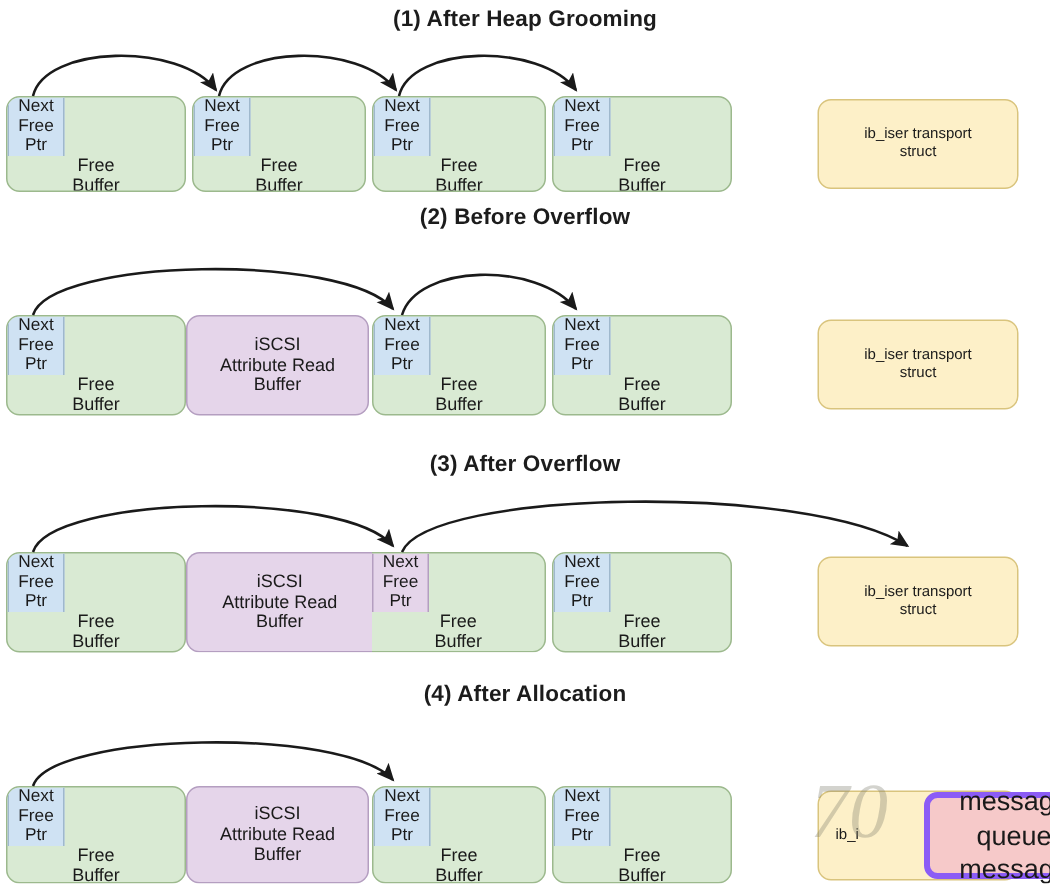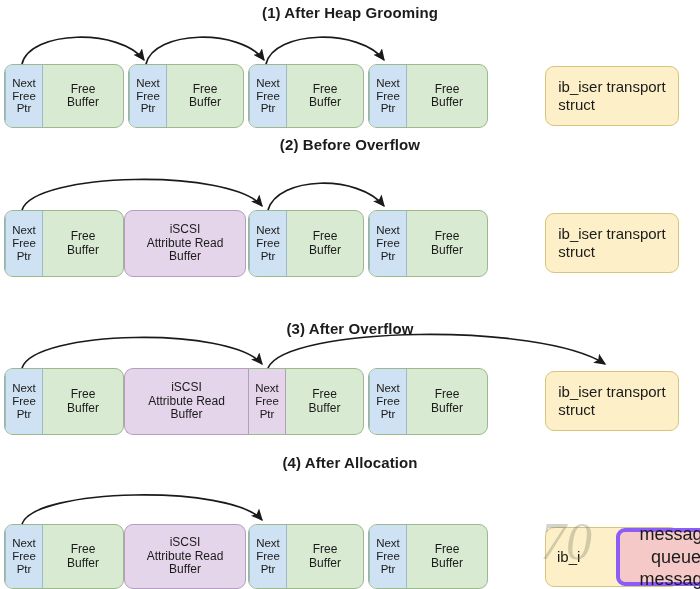--- a/index.html
+++ b/index.html
@@ -41,20 +41,21 @@
     z-index: 3;
   }
   .chunk {
     position: absolute;
     display: flex;
     align-items: stretch;
     border-radius: 9px;
     overflow: hidden;
     box-sizing: border-box;
     z-index: 2;
+    flex-direction: column;
   }
   .chunk.free {
     background: #d9ead3;
     border: 1px solid #9cb98d;
   }
   .cell {
     display: flex;
     align-items: center;
     justify-content: center;
     text-align: center;
@@ -97,25 +98,25 @@
     border: 1px solid #9cb98d;
     border-left: none;
     border-top-left-radius: 0;
     border-bottom-left-radius: 0;
   }
   .transport {
     position: absolute;
     display: flex;
     align-items: center;
     justify-content: center;
-    text-align: left;
+    text-align: center;
     background: #fdf0c8;
     border: 1px solid #d9c47d;
     border-radius: 9px;
-    font-size: 15px;
+    font-size: 10px;
     line-height: 1.2;
     box-sizing: border-box;
     z-index: 2;
   }
   .msgqueue {
     position: absolute;
     display: flex;
     align-items: center;
     justify-content: center;
     text-align: center;
@@ -183,21 +184,21 @@
   <div class="chunk free" style="left:248px; top:210px; width:116px; height:67px;">
     <div class="cell cell-ptr">Next<br>Free<br>Ptr</div>
     <div class="cell cell-body">Free<br>Buffer</div>
   </div>
   <div class="chunk free" style="left:368px; top:210px; width:120px; height:67px;">
     <div class="cell cell-ptr">Next<br>Free<br>Ptr</div>
     <div class="cell cell-body">Free<br>Buffer</div>
   </div>
   <div class="transport" style="left:545px; top:213px; width:134px; height:60px;">ib_iser transport<br>struct</div>
 
-  <div class="section-title" style="top:320px;">(3) After Overflow</div>
+  <div class="section-title" style="top:301px;">(3) After Overflow</div>
 
   <div class="chunk free" style="left:4px; top:368px; width:120px; height:67px;">
     <div class="cell cell-ptr">Next<br>Free<br>Ptr</div>
     <div class="cell cell-body">Free<br>Buffer</div>
   </div>
   <div class="chunk iscsi-overflow" style="left:124px; top:368px; width:124px; height:67px;">
     <div class="cell cell-body">iSCSI<br>Attribute Read<br>Buffer</div>
   </div>
   <div class="chunk free-trail" style="left:248px; top:368px; width:116px; height:67px;">
     <div class="cell cell-ptr corrupt">Next<br>Free<br>Ptr</div>

